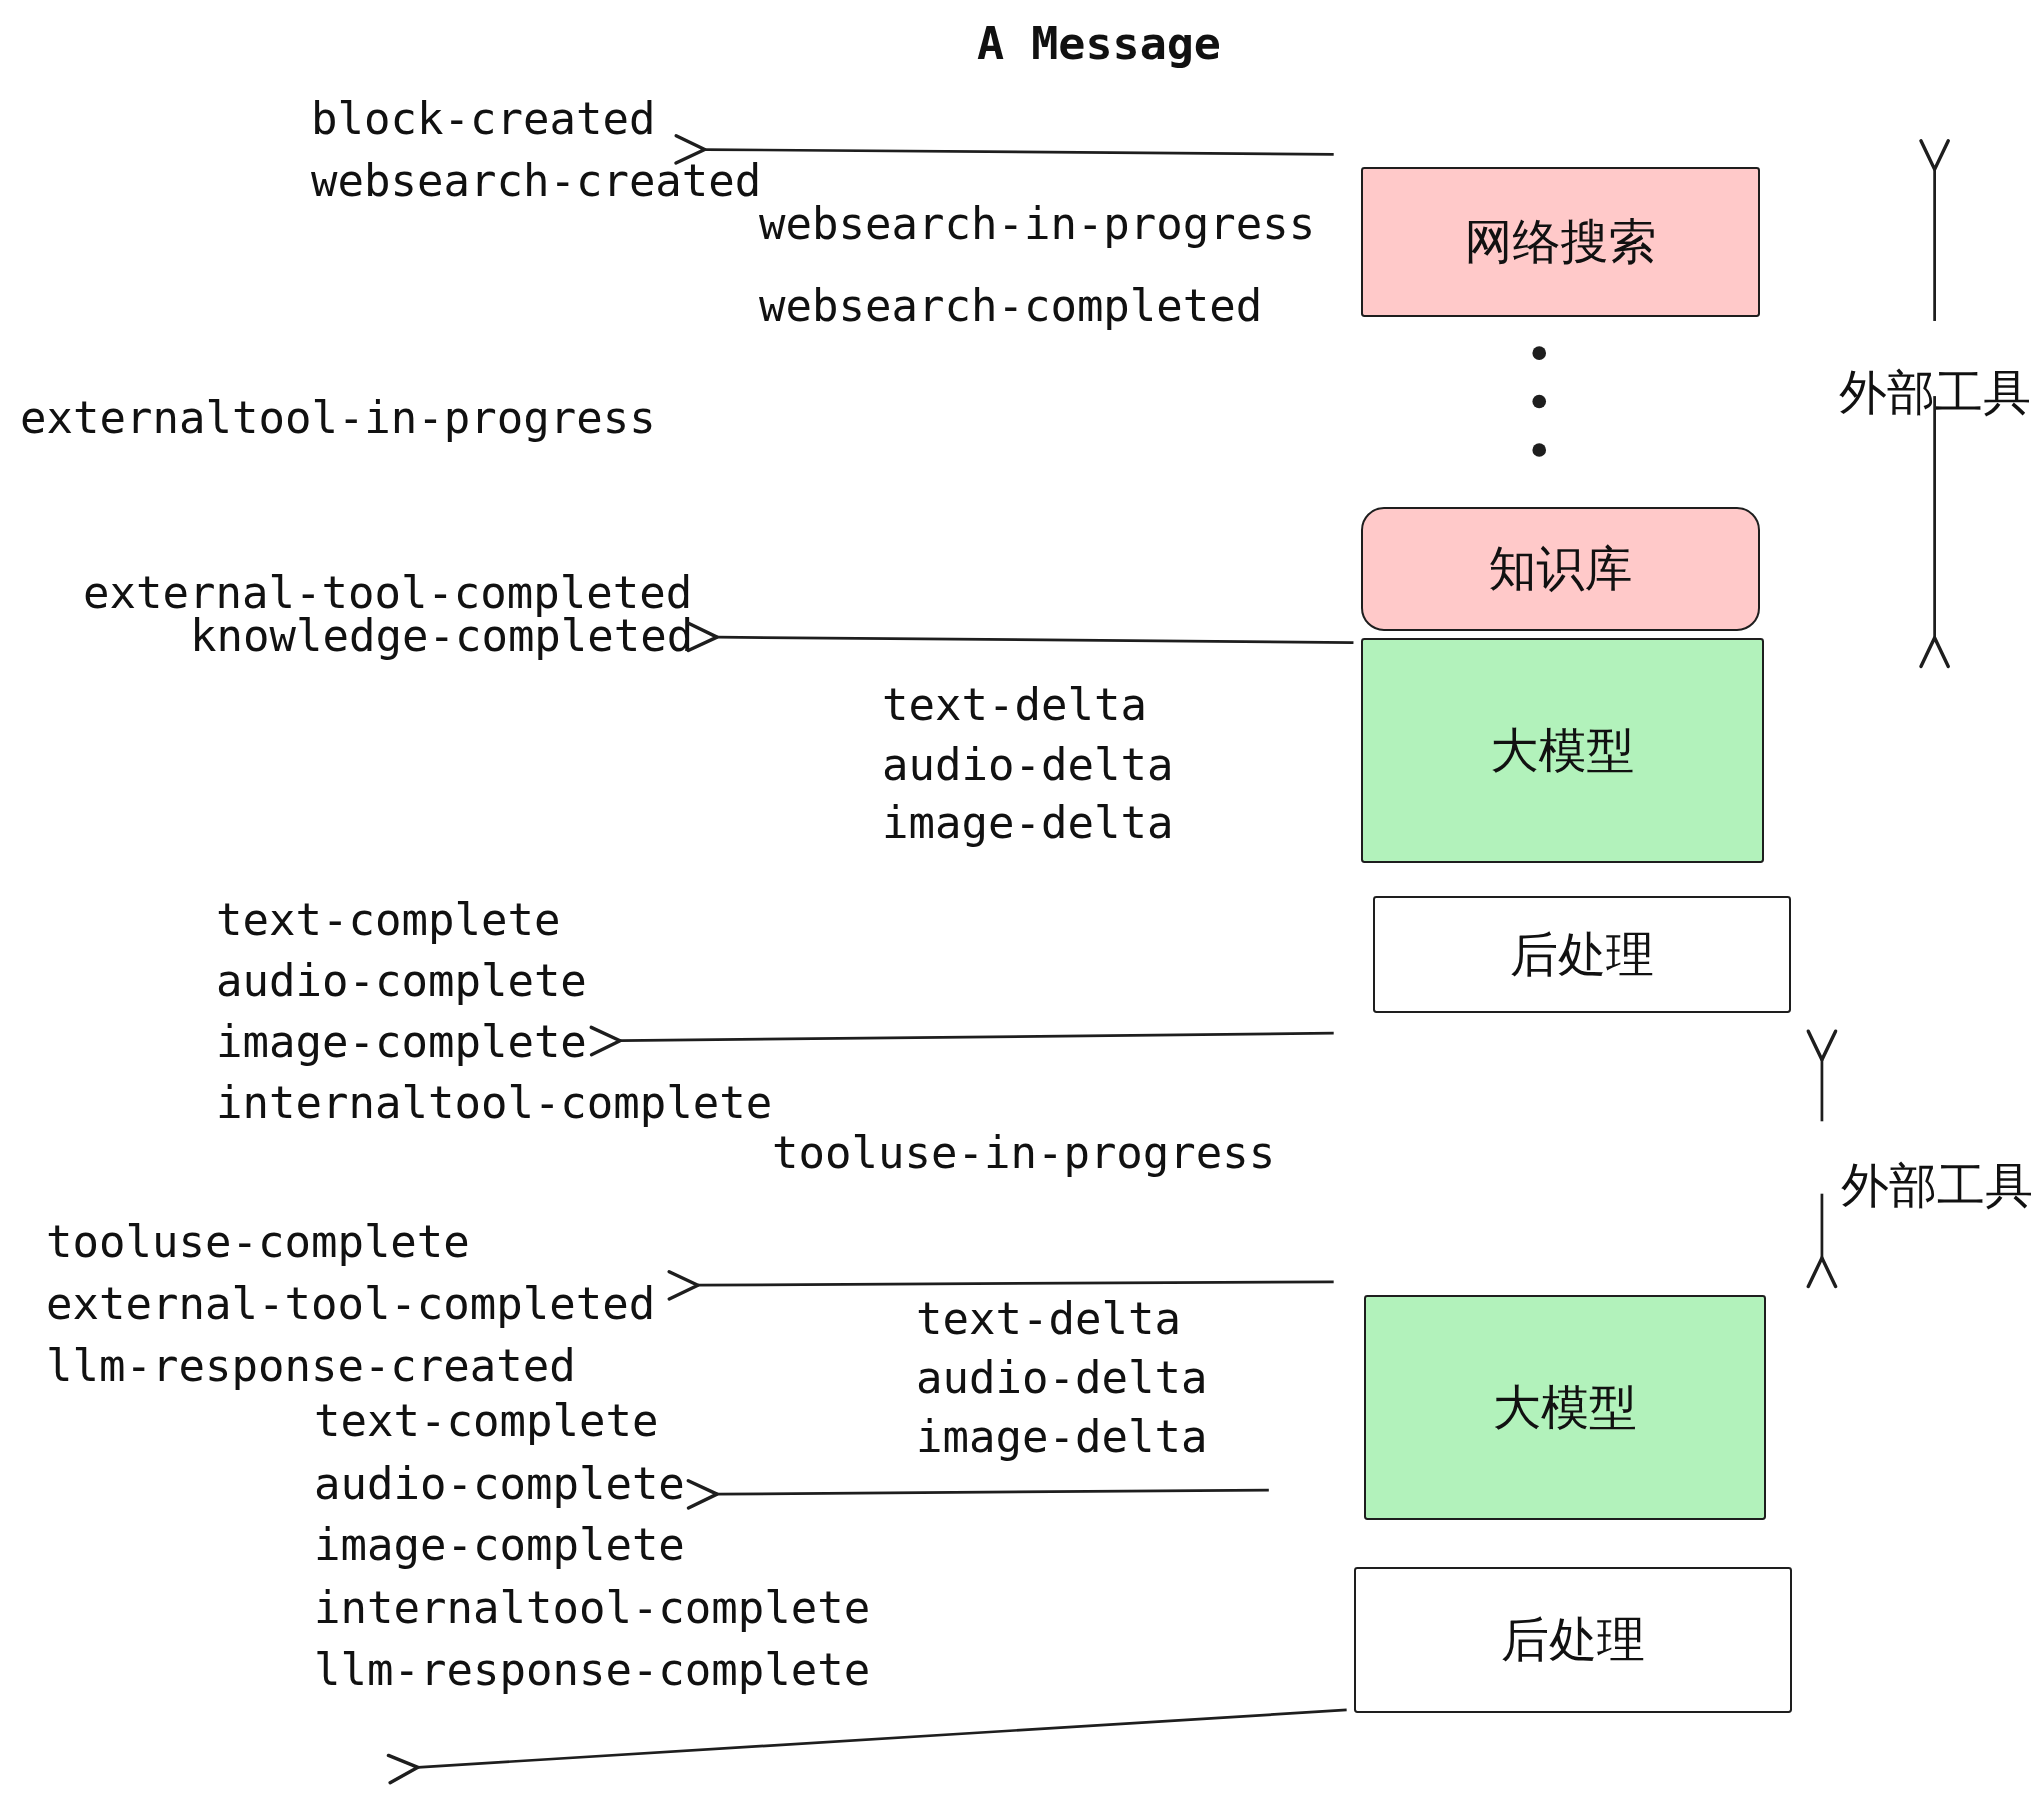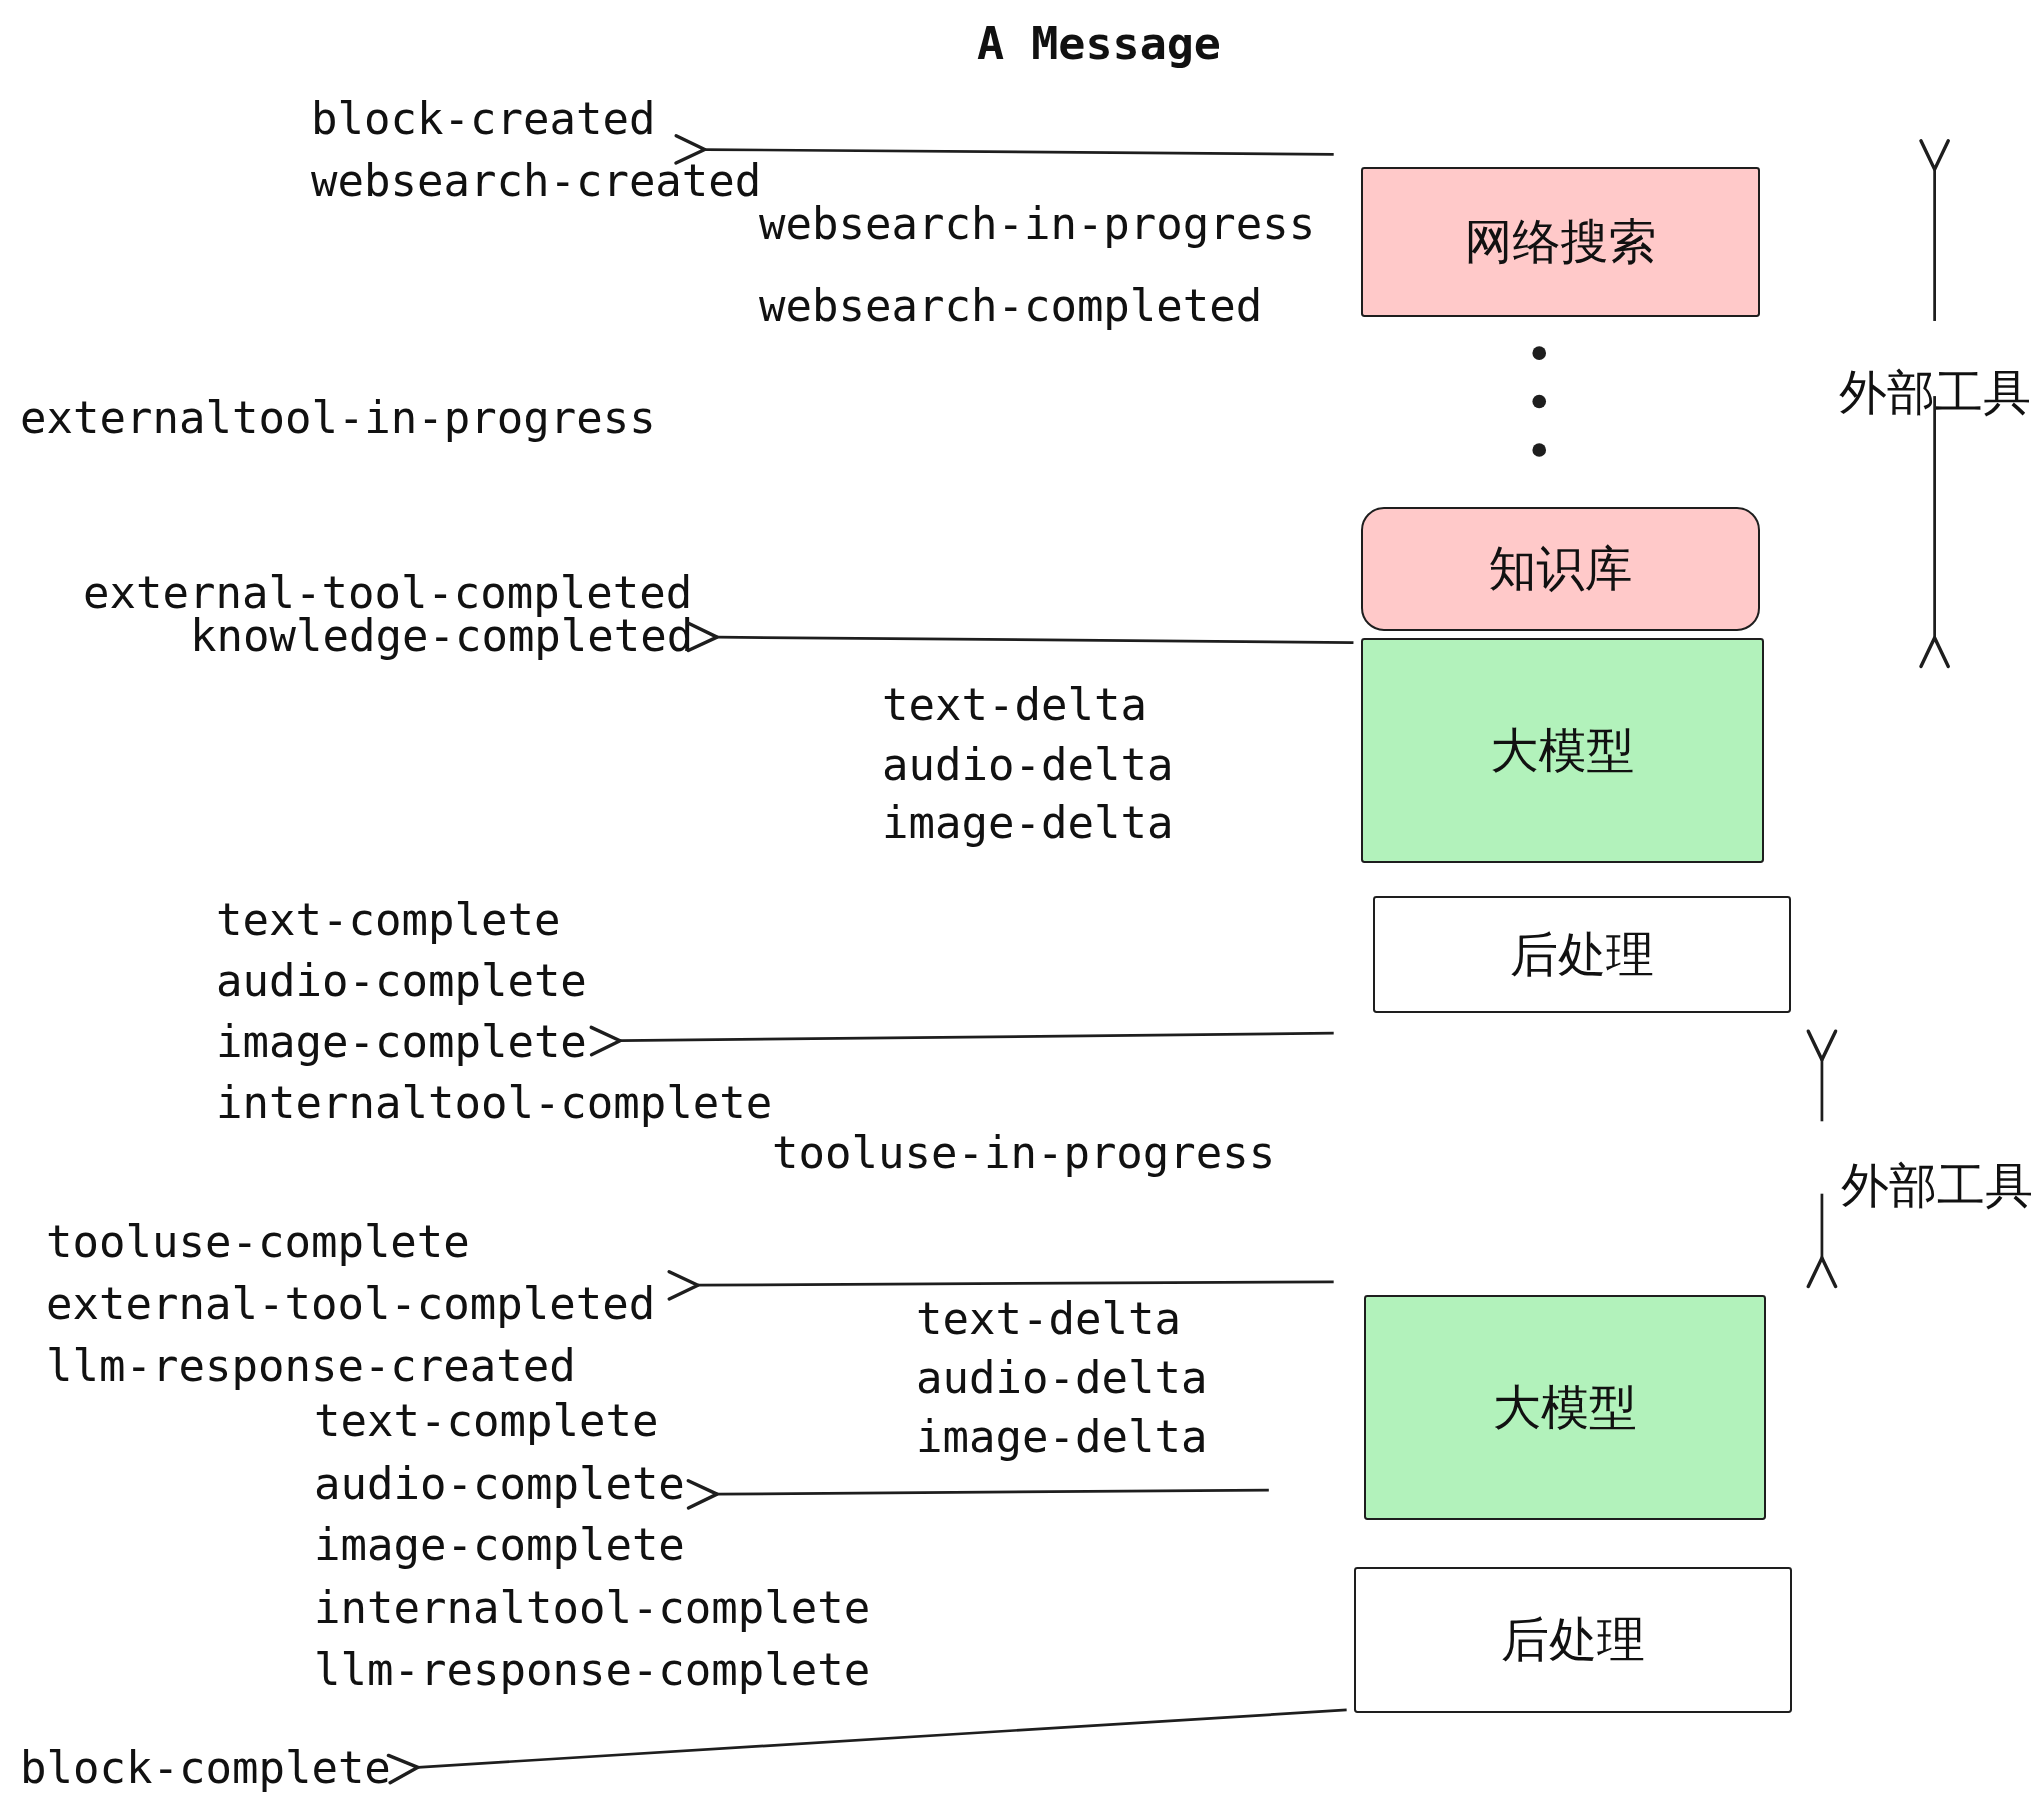--- a/index.html
+++ b/index.html
@@ -71,21 +71,20 @@
   <div class="evt" style="left:46px;top:1281px">external-tool-completed</div>
   <div class="evt" style="left:46px;top:1343px">llm-response-created</div>
   <div class="evt" style="left:916px;top:1296px">text-delta</div>
   <div class="evt" style="left:916px;top:1355px">audio-delta</div>
   <div class="evt" style="left:916px;top:1414px">image-delta</div>
   <div class="evt" style="left:314px;top:1398px">text-complete</div>
   <div class="evt" style="left:314px;top:1461px">audio-complete</div>
   <div class="evt" style="left:314px;top:1522px">image-complete</div>
   <div class="evt" style="left:314px;top:1585px">internaltool-complete</div>
   <div class="evt" style="left:314px;top:1647px">llm-response-complete</div>
-  <div class="evt" style="left:20px;top:1745px">block-complete</div>
 
   <div class="box" style="left: 1361px; top: 167px; width: 399px; height: 150px; background-color: rgb(255, 201, 201);">
     <span>网络搜索</span>
   </div>
   <div class="box" style="left: 1361px; top: 507px; width: 399px; height: 124px; background-color: rgb(255, 201, 201); border-radius: 23px;">
     <span>知识库</span>
   </div>
   <div class="box" style="left: 1361px; top: 638px; width: 403px; height: 225px; background-color: rgb(178, 242, 187);">
     <span>大模型</span>
   </div>

